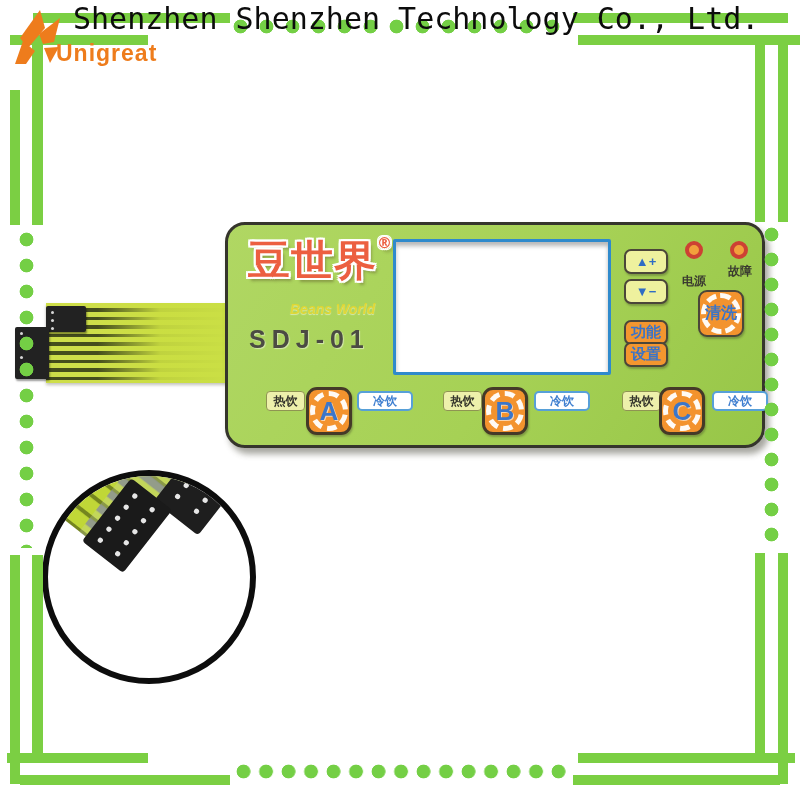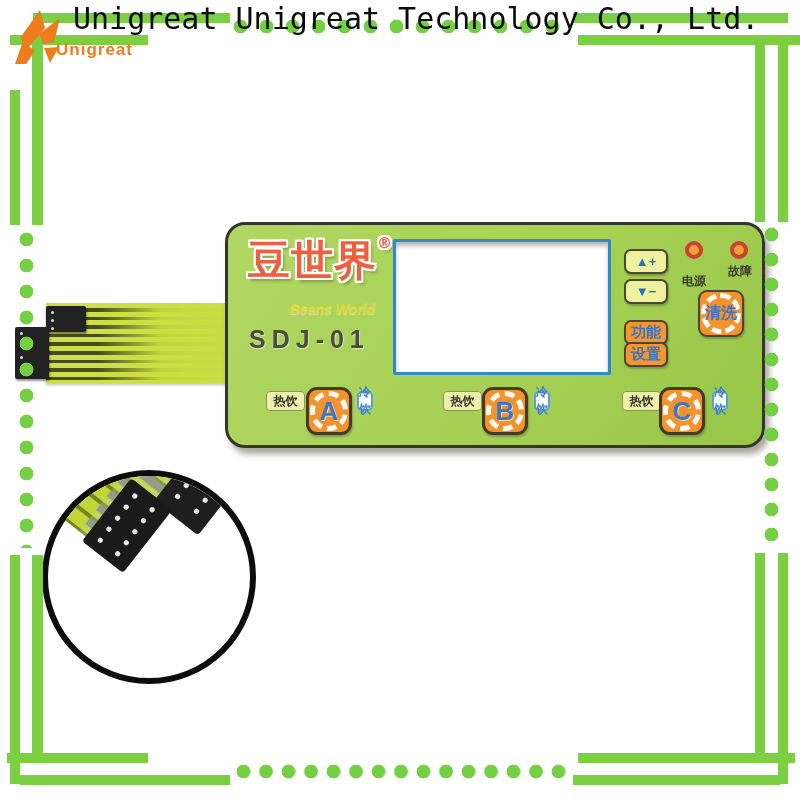--- a/index.html
+++ b/index.html
@@ -10,21 +10,21 @@
   .bar{position:absolute;background:#7bcf43;z-index:40;}
   .dots{position:absolute;z-index:40;}
   .dots-h{background-image:radial-gradient(circle at 7.5px 7.5px,#74cf45 6.6px,rgba(0,0,0,0) 7.2px);
           background-repeat:repeat-x;height:15px;}
   .dots-v{background-image:radial-gradient(circle at 7.5px 7.5px,#74cf45 6.6px,rgba(0,0,0,0) 7.2px);
           background-repeat:repeat-y;width:15px;}
 
   
   .logo-icon{position:absolute;left:12px;top:6px;z-index:45;}
   .logo-wordmark{position:absolute;left:56px;top:40px;z-index:45;color:#ee7c1c;
-                 font-weight:bold;font-size:17px;letter-spacing:1px;}
+                 font-weight:bold;font-size:23px;letter-spacing:1px;}
   .company-title{position:absolute;left:73px;top:1px;z-index:45;color:#0c0c0c;
                  font-family:"DejaVu Sans Mono","Liberation Mono",monospace;
                  font-size:30px;white-space:nowrap;}
 
   
   .ribbon-body{position:absolute;left:46px;top:303px;width:184px;height:80px;z-index:8;
     background:
       linear-gradient(90deg, rgba(202,222,65,0) 0%, rgba(202,222,65,0) 28%, rgba(202,222,65,.92) 62%, #cadf45 100%),
       repeating-linear-gradient(180deg,#cede49 0px,#cede49 5px,#454d1c 5px,#454d1c 8.6px);
     box-shadow:0 2px 3px rgba(80,80,60,.35);}
@@ -66,21 +66,21 @@
              display:flex;align-items:center;justify-content:center;
              box-shadow:1px 2px 2px rgba(60,60,40,.35);}
   .clean-btn::before{content:"";position:absolute;inset:1px;border:5px dashed rgba(255,255,255,.95);
                      border-radius:50%;}
   .clean-btn span{position:relative;z-index:1;color:#3a74c8;font-weight:bold;font-size:16px;
                   font-family:"DejaVu Sans",sans-serif;}
   .hot-label{position:absolute;top:166px;width:39px;height:20px;background:#edf0ab;border:1px solid #8f9452;
              border-radius:4px;display:flex;align-items:center;justify-content:center;
              font-size:12px;font-weight:bold;color:#33332b;box-sizing:border-box;
              font-family:"DejaVu Sans",sans-serif;}
-  .cold-label{position:absolute;top:166px;width:16px;height:20px;background:#fff;border:2px solid #57a0d8;
+  .cold-label{position:absolute;top:166px;width:56px;height:20px;background:#fff;border:2px solid #57a0d8;
               border-radius:5px;display:flex;align-items:center;justify-content:center;
               font-size:12px;font-weight:bold;color:#3f7fd0;box-sizing:border-box;
               font-family:"DejaVu Sans",sans-serif;}
   .group-key{position:absolute;top:162px;width:46px;height:48px;background:#f3932e;
              border:3px solid #453a28;border-radius:11px;box-sizing:border-box;
              display:flex;align-items:center;justify-content:center;
              box-shadow:1px 2px 2px rgba(60,60,40,.35);}
   .group-key::before{content:"";position:absolute;inset:1px;border:5px dashed rgba(255,255,255,.95);
                      border-radius:50%;}
   .group-key span{position:relative;z-index:1;color:#3b76c9;font-weight:bold;font-size:26px;
@@ -95,21 +95,21 @@
 
 <div class="page">
 
   <svg class="logo-icon" width="56" height="60" viewBox="0 0 56 60">
     <polygon points="8,32 28,4 33,22 16,42" fill="#ee7c1c"></polygon>
     <polygon points="3,58 11,35 23,45 14,58" fill="#ee7c1c"></polygon>
     <polygon points="27,28 48,12 42,36 31,38" fill="#ee7c1c"></polygon>
     <polygon points="32,42 47,41 38,57" fill="#ee7c1c"></polygon>
   </svg>
   <div class="logo-wordmark">Unigreat</div>
-  <div class="company-title">Unigreat Unigreat Technology Co., Ltd.</div>
+  <div class="company-title">Shenzhen Shenzhen Technology Co., Ltd.</div>
 
   <div class="bar" style="left:33px;top:13px;width:197px;height:10px;"></div>
   <div class="bar" style="left:573px;top:13px;width:215px;height:10px;"></div>
   <div class="bar" style="left:10px;top:35px;width:138px;height:10px;"></div>
   <div class="bar" style="left:578px;top:35px;width:222px;height:10px;"></div>
   <div class="bar" style="left:10px;top:90px;width:10px;height:135px;"></div>
   <div class="bar" style="left:32px;top:45px;width:11px;height:180px;"></div>
   <div class="bar" style="left:10px;top:555px;width:10px;height:229px;"></div>
   <div class="bar" style="left:32px;top:555px;width:11px;height:208px;"></div>
   <div class="bar" style="left:755px;top:45px;width:10px;height:177px;"></div>

